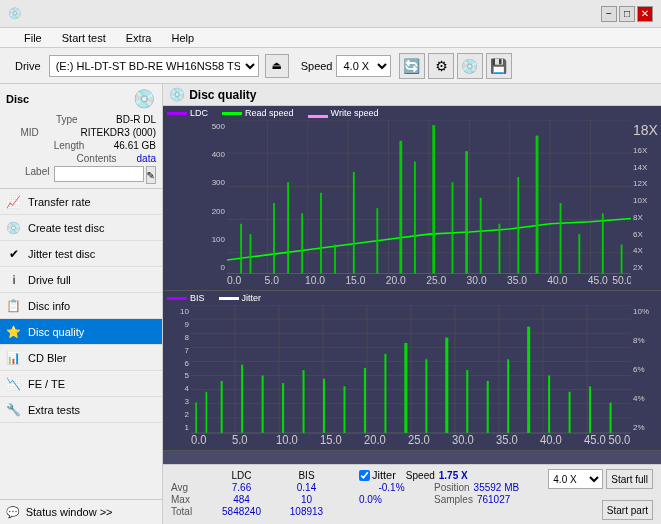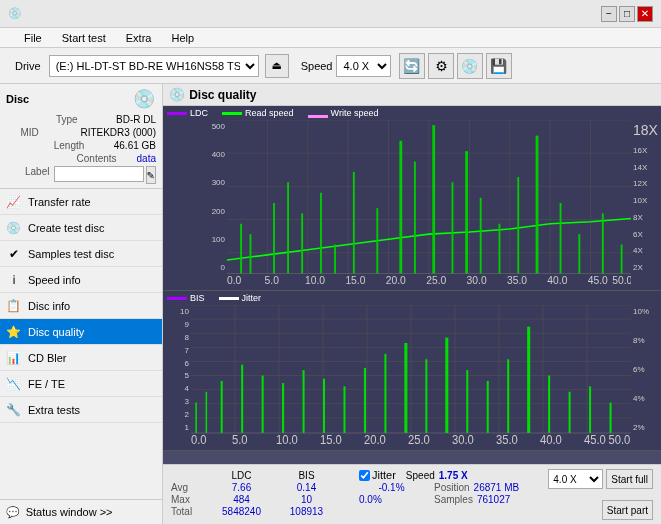--- a/index.html
+++ b/index.html
@@ -147,25 +147,25 @@
       <div class="nav-item">
         <span class="nav-item-icon">📈</span>
         <span class="nav-item-label">Transfer rate</span>
       </div>
       <div class="nav-item">
         <span class="nav-item-icon">💿</span>
         <span class="nav-item-label">Create test disc</span>
       </div>
       <div class="nav-item">
         <span class="nav-item-icon">✔</span>
-        <span class="nav-item-label">Samples test disc</span>
+        <span class="nav-item-label">Jitter test disc</span>
       </div>
       <div class="nav-item">
         <span class="nav-item-icon">ℹ</span>
-        <span class="nav-item-label">Speed info</span>
+        <span class="nav-item-label">Drive full</span>
       </div>
       <div class="nav-item">
         <span class="nav-item-icon">📋</span>
         <span class="nav-item-label">Disc info</span>
       </div>
       <div class="nav-item active">
         <span class="nav-item-icon">⭐</span>
         <span class="nav-item-label">Disc quality</span>
       </div>
       <div class="nav-item">
@@ -411,21 +411,21 @@
             <span style="font-size:10px;color:#0000cc;font-weight:bold;margin-left:4px;">1.75 X</span>
           </div>
           <div style="display:flex; align-items:center;">
             <span style="width:38px;font-size:10px;color:#555;">Avg</span>
             <span style="width:65px;text-align:center;font-size:10px;color:#0000cc;">7.66</span>
             <span style="width:65px;text-align:center;font-size:10px;color:#0000cc;">0.14</span>
             <span style="width:20px;"></span>
             <span style="width:65px;text-align:center;font-size:10px;color:#0000cc;">-0.1%</span>
             <span style="width:10px;"></span>
             <span style="font-size:10px;color:#555;">Position</span>
-            <span style="font-size:10px;color:#0000cc;margin-left:4px;">26871 MB</span>
+            <span style="font-size:10px;color:#0000cc;margin-left:4px;">35592 MB</span>
           </div>
           <div style="display:flex; align-items:center;">
             <span style="width:38px;font-size:10px;color:#555;">Max</span>
             <span style="width:65px;text-align:center;font-size:10px;color:#0000cc;">484</span>
             <span style="width:65px;text-align:center;font-size:10px;color:#0000cc;">10</span>
             <span style="width:20px;"></span>
             <span style="width:65px;font-size:10px;color:#0000cc;">0.0%</span>
             <span style="width:10px;"></span>
             <span style="font-size:10px;color:#555;">Samples</span>
             <span style="font-size:10px;color:#0000cc;margin-left:4px;">761027</span>

